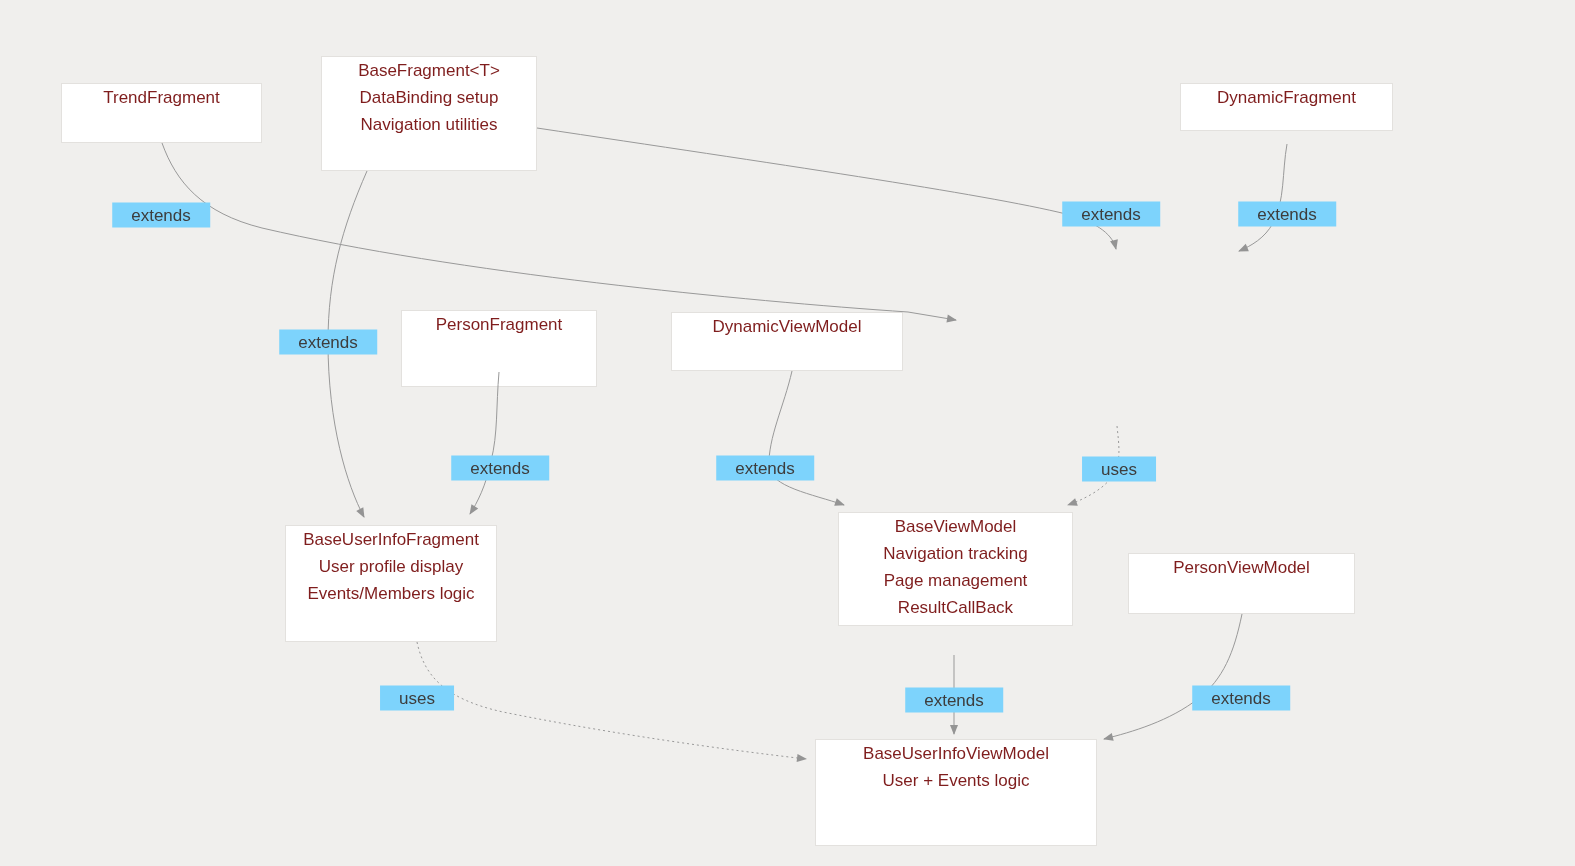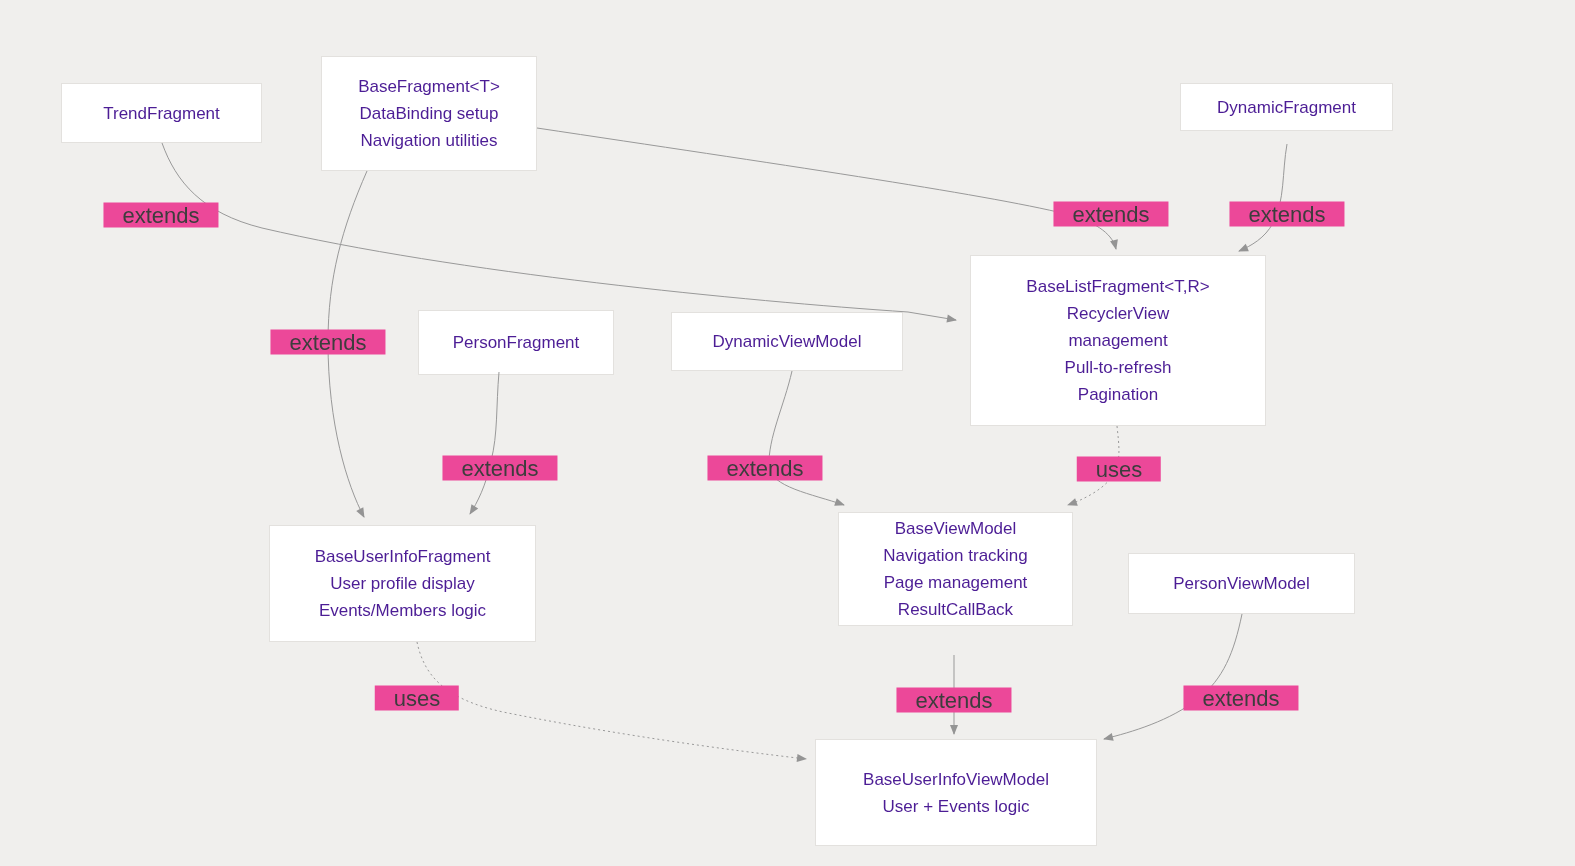--- a/index.html
+++ b/index.html
@@ -8,27 +8,27 @@
     background:#f0efed;
     font-family:"Liberation Sans", sans-serif;
   }
   .layer{position:absolute;left:0;top:0;width:1575px;height:866px}
   .nodes{z-index:1}
   .edges{z-index:2;pointer-events:none}
   .labels{z-index:3}
   .node{
     position:absolute;box-sizing:border-box;
     background:#ffffff;border:1px solid #e3e1de;
-    display:flex;flex-direction:column;justify-content:center;align-items:center;
-    color:#4c1d95;font-size:17px;line-height:27px;text-align:center;
+    display:flex;flex-direction:column;align-items:center;
+    color:#7f1d1d;font-size:17px;line-height:27px;text-align:center;
   }
   .node .nline{white-space:nowrap}
   .edge-label{
     position:absolute;transform:translate(-50%,-50%);
-    background:#ec4899;color:#3d3d3d;font-size:22px;line-height:23px;
+    background:#7dd3fc;color:#3d3d3d;font-size:17px;line-height:23px;
     padding:1px 19px;white-space:nowrap;
   }
 </style>
 </head>
 <body>
 
 <div class="layer nodes">
 
   <div class="node" style="left:61px;top:83px;width:201px;height:60px">
     <div class="nline">TrendFragment</div>
@@ -37,37 +37,30 @@
   <div class="node" style="left:321px;top:56px;width:216px;height:115px">
     <div class="nline">BaseFragment&lt;T&gt;</div>
     <div class="nline">DataBinding setup</div>
     <div class="nline">Navigation utilities</div>
   </div>
 
   <div class="node" style="left:1180px;top:83px;width:213px;height:48px">
     <div class="nline">DynamicFragment</div>
   </div>
 
-  <div class="node" style="left:418px;top:310px;width:196px;height:65px">
+  <div class="node" style="left:401px;top:310px;width:196px;height:77px">
     <div class="nline">PersonFragment</div>
   </div>
 
   <div class="node" style="left:671px;top:312px;width:232px;height:59px">
     <div class="nline">DynamicViewModel</div>
   </div>
 
-  <div class="node" style="left:970px;top:255px;width:296px;height:171px">
-    <div class="nline">BaseListFragment&lt;T,R&gt;</div>
-    <div class="nline">RecyclerView</div>
-    <div class="nline">management</div>
-    <div class="nline">Pull-to-refresh</div>
-    <div class="nline">Pagination</div>
-  </div>
 
-  <div class="node" style="left:269px;top:525px;width:267px;height:117px">
+  <div class="node" style="left:285px;top:525px;width:212px;height:117px">
     <div class="nline">BaseUserInfoFragment</div>
     <div class="nline">User profile display</div>
     <div class="nline">Events/Members logic</div>
   </div>
 
   <div class="node" style="left:838px;top:512px;width:235px;height:114px">
     <div class="nline">BaseViewModel</div>
     <div class="nline">Navigation tracking</div>
     <div class="nline">Page management</div>
     <div class="nline">ResultCallBack</div>

